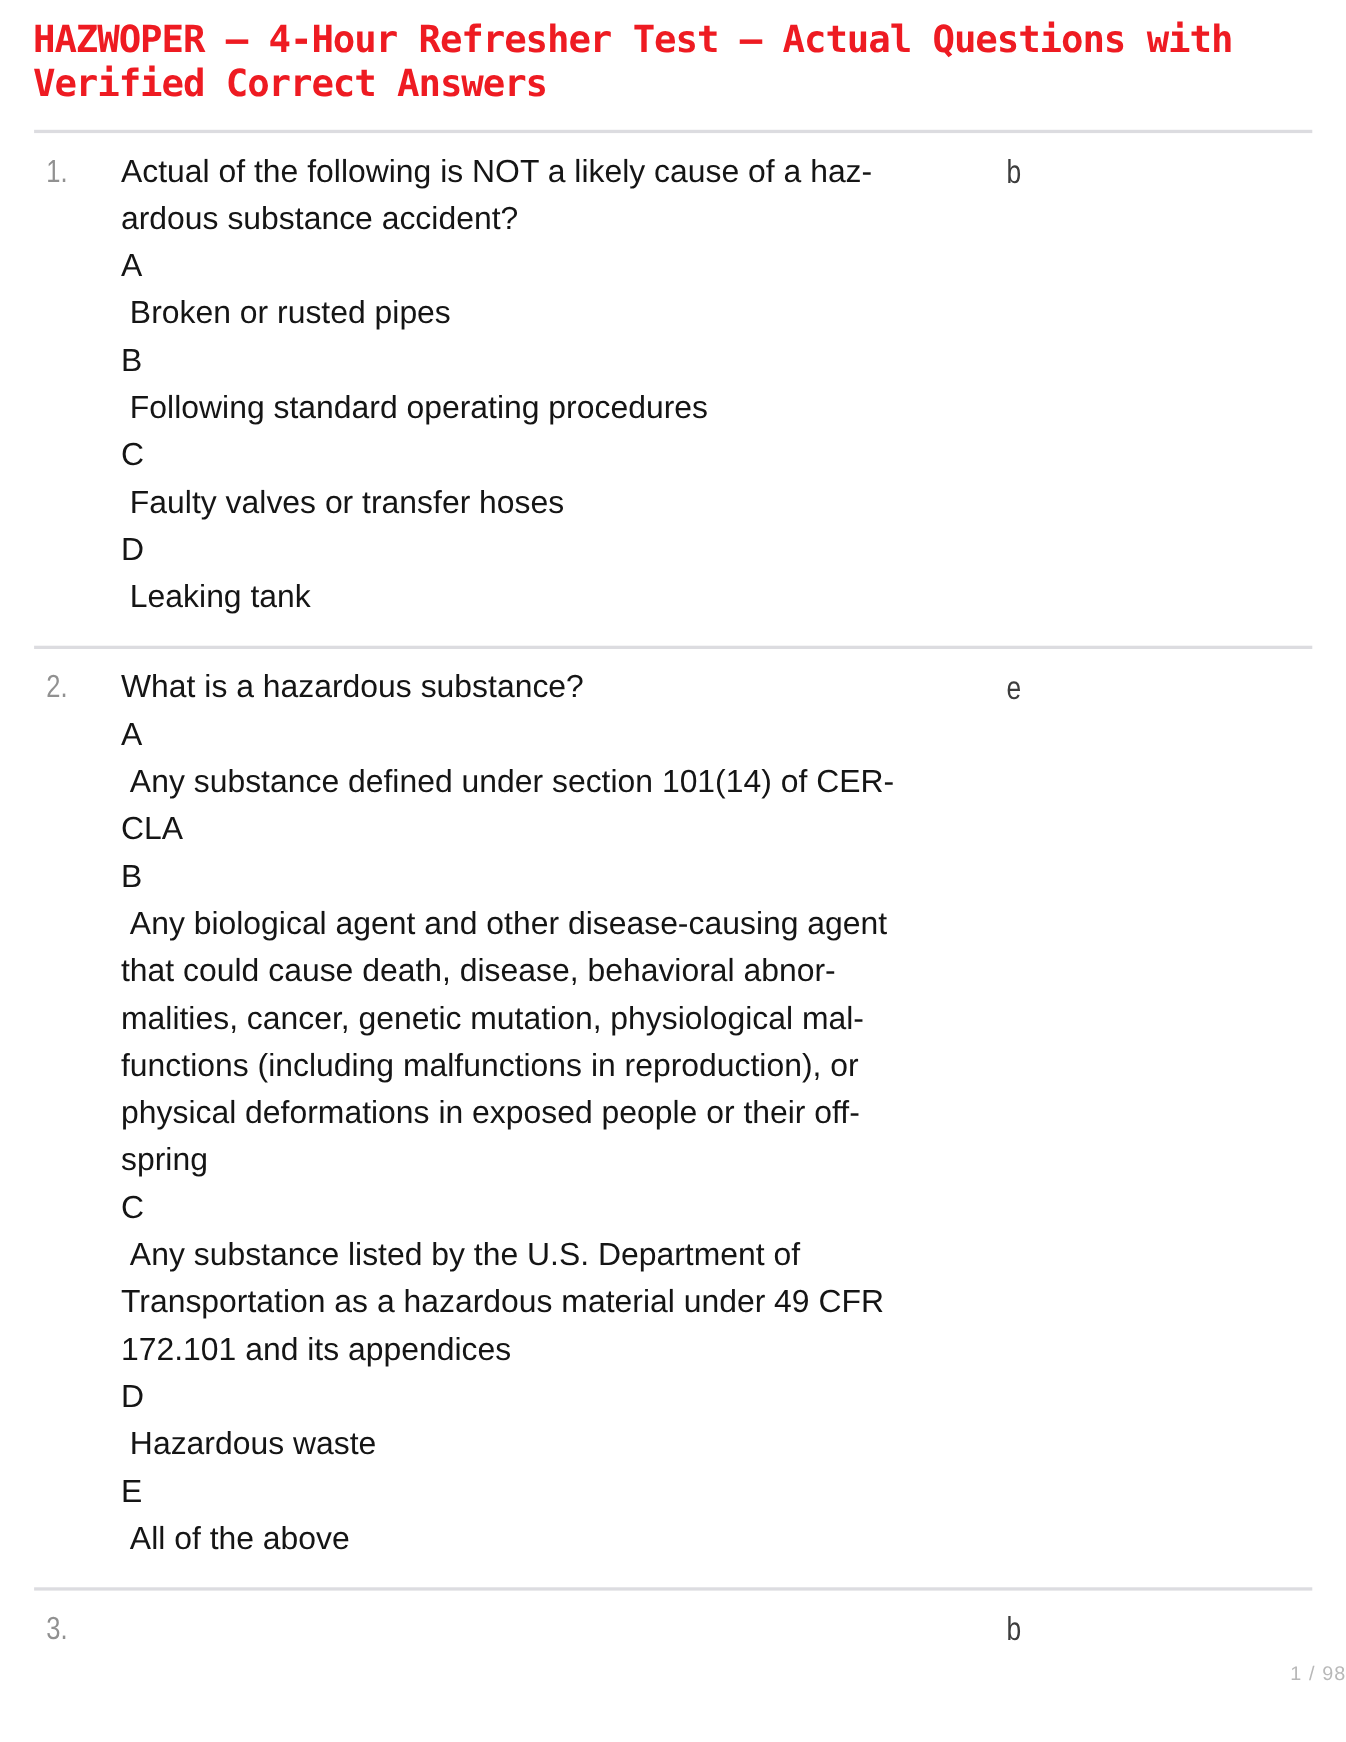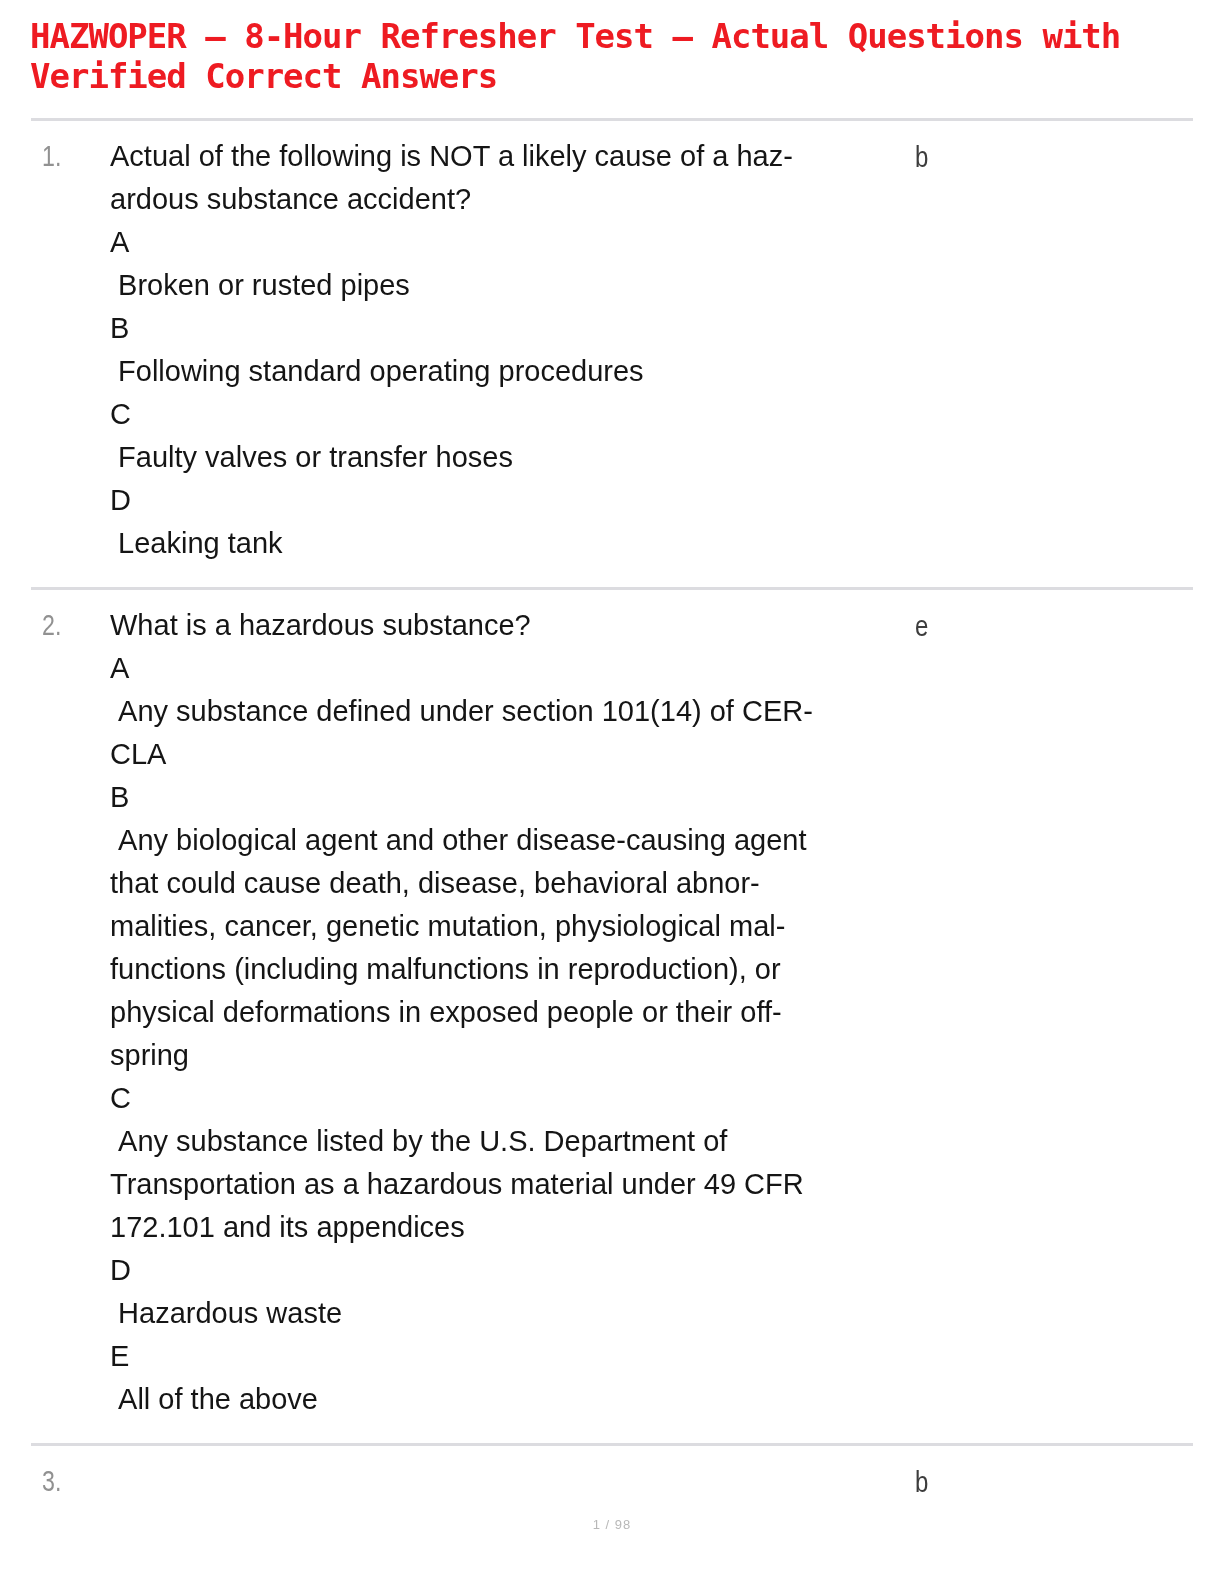--- a/index.html
+++ b/index.html
@@ -55,32 +55,32 @@
     font-weight: 300;
     color: #3d3d3d;
     transform: scaleX(0.8);
     transform-origin: left top;
   }
   .page-footer {
     position: absolute;
     bottom: 52px;
     left: 0;
     width: 100%;
-    text-align: center;
-    font-size: 13px;
+    text-align: right;
+    font-size: 18px;
     letter-spacing: 1px;
     color: #b8b8b8;
   }
 </style>
 </head>
 <body>
 
 <div class="page">
 
-  <h1 class="title">HAZWOPER – 8-Hour Refresher Test – Actual Questions with Verified Correct Answers</h1>
+  <h1 class="title">HAZWOPER – 4-Hour Refresher Test – Actual Questions with Verified Correct Answers</h1>
 
   <div class="content">
 
     <section class="question-row">
       <span class="qnum">1.</span>
       <div class="qbody">Actual of the following is NOT a likely cause of a haz-
 ardous substance accident?
 A
  Broken or rusted pipes
 B

